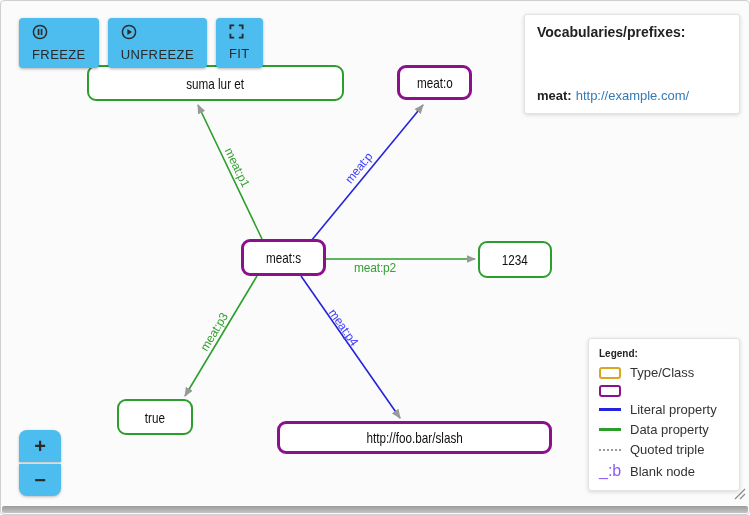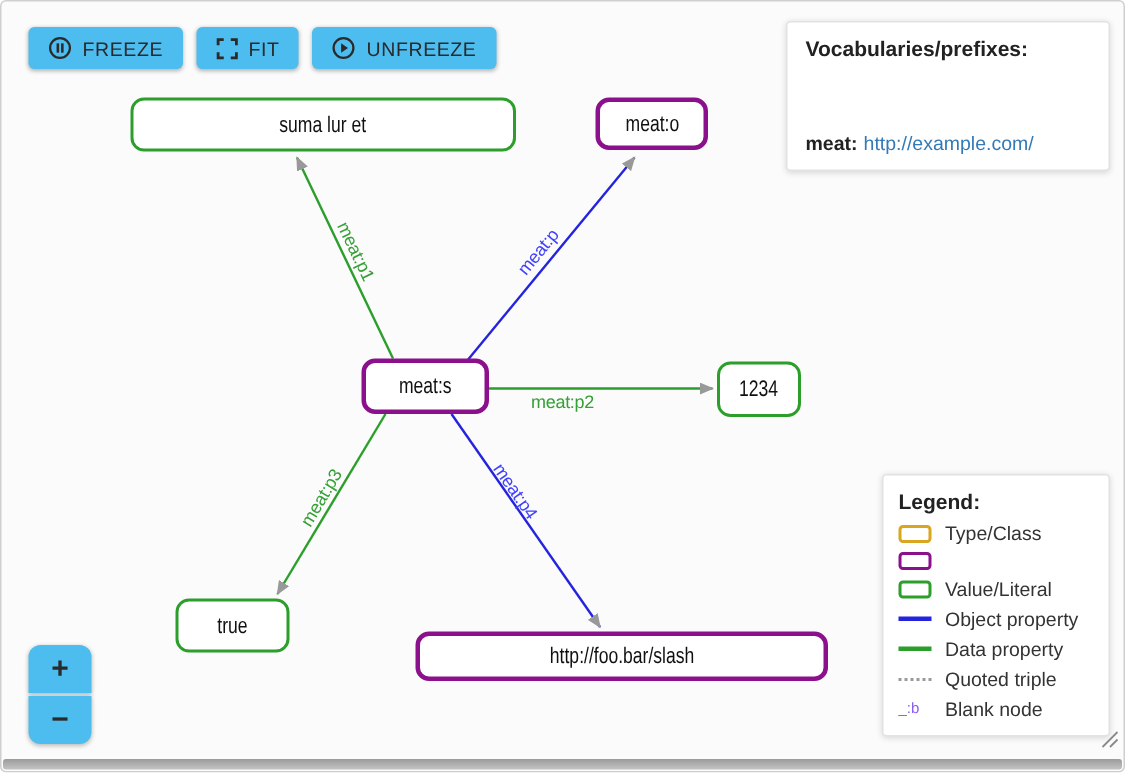--- a/index.html
+++ b/index.html
@@ -6,53 +6,54 @@
   html,body { background:#fff; }
   body { font-family:"Liberation Sans", sans-serif; }
   .app {
     position:relative; width:750px; height:515px;
     background:#fbfbfb; border:1px solid #cfcfcf; border-radius:4px;
     overflow:hidden;
   }
   
   .toolbar { position:absolute; top:17px; left:18px; display:flex; gap:9px; z-index:5; }
   .tb-btn {
-    display:inline-flex; align-items:center; gap:7px;
+    display:inline-flex; align-items:flex-start; gap:7px;
     background:#4dbcee; color:#2a2a2a;
     border:none; border-radius:4px; padding:6px 13px;
     font-family:"Liberation Sans", sans-serif;
     font-size:13px; letter-spacing:.4px; cursor:pointer;
     box-shadow:0 1px 3px rgba(0,0,0,.3);
+    flex-direction:column;
   }
   .tb-btn svg { display:block; }
   
   .panel {
     position:absolute; background:#fff; border:1px solid #e2e2e2;
     border-radius:3px; box-shadow:0 1px 4px rgba(0,0,0,.15); z-index:5;
   }
   .vocab { top:13px; right:9px; width:216px; padding:9px 12px 10px; }
   .vocab-title { font-size:14px; font-weight:bold; color:#222; margin-bottom:5px; }
   .prefix-row { font-size:13px;margin-top:48px; }
   .prefix-name { font-weight:bold; color:#222; margin-right:4px; }
   .prefix-uri { color:#337ab7; text-decoration:none; }
   
   .legend { right:9px; bottom:23px; width:152px; padding:9px 10px 10px; }
-  .legend-title { font-size:14px; font-weight:bold; color:#222; margin-bottom:6px; }
+  .legend-title { font-size:10px; font-weight:bold; color:#222; margin-bottom:6px; }
   .legend-item { display:flex; align-items:center; margin-bottom:5px; font-size:13px; color:#333; }
   .legend-item:last-child { margin-bottom:0; }
   .sw { width:22px; margin-right:9px; flex:0 0 22px; }
   .sw-rect { height:12px; background:#fff; border-radius:3px; }
   .sw-rect.gold   { border:2px solid #daa520; }
   .sw-rect.purple { border:2px solid #8b108b; }
   .sw-rect.green  { border:2px solid #2b9e2b; }
   .sw-line { height:0; }
   .sw-line.blue  { border-top:3px solid #2424dd; }
   .sw-line.green { border-top:3px solid #2b9e2b; }
   .sw-dotted { height:0; border-top:2px dotted #9a9a9a; }
-  .sw-text { font-size:10px; color:#8b5cf6; }
+  .sw-text { font-size:16px; color:#8b5cf6; }
   
   .graph-layer { position:absolute; inset:0; z-index:1; }
   .edge-label { font-family:"Liberation Sans", sans-serif; font-size:12px; letter-spacing:-.2px; }
   .node {
     position:absolute; background:#fff; z-index:3;
     display:flex; align-items:center; justify-content:center;
     font-size:15px; color:#101010; cursor:move;
   }
   .node .lbl { transform:scaleX(.78); white-space:nowrap; }
   .node--instance { border:3px solid #8b108b; border-radius:9px; }
@@ -84,35 +85,35 @@
         <svg width="16" height="16" viewBox="0 0 16 16">
           <circle cx="8" cy="8" r="6.6" fill="none" stroke="#2a2a2a" stroke-width="1.5"></circle>
           <rect x="5.7" y="4.9" width="1.7" height="6.2" fill="#2a2a2a"></rect>
           <rect x="8.7" y="4.9" width="1.7" height="6.2" fill="#2a2a2a"></rect>
         </svg>
       </span>
       <span>FREEZE</span>
     </button>
     <button class="tb-btn">
       <span>
-        <svg width="15" height="15" viewBox="0 0 16 16">
-          <path d="M1.5 5.5 V1.5 H5.5 M10.5 1.5 H14.5 V5.5 M14.5 10.5 V14.5 H10.5 M5.5 14.5 H1.5 V10.5" fill="none" stroke="#2a2a2a" stroke-width="2"></path>
-        </svg>
-      </span>
-      <span>FIT</span>
-    </button>
-    <button class="tb-btn">
-      <span>
         <svg width="16" height="16" viewBox="0 0 16 16">
           <circle cx="8" cy="8" r="6.6" fill="none" stroke="#2a2a2a" stroke-width="1.5"></circle>
           <path d="M6.4 4.9 L11 8 L6.4 11.1 Z" fill="#2a2a2a"></path>
         </svg>
       </span>
       <span>UNFREEZE</span>
     </button>
+    <button class="tb-btn">
+      <span>
+        <svg width="15" height="15" viewBox="0 0 16 16">
+          <path d="M1.5 5.5 V1.5 H5.5 M10.5 1.5 H14.5 V5.5 M14.5 10.5 V14.5 H10.5 M5.5 14.5 H1.5 V10.5" fill="none" stroke="#2a2a2a" stroke-width="2"></path>
+        </svg>
+      </span>
+      <span>FIT</span>
+    </button>
   </div>
 
   <div class="panel vocab">
     <div class="vocab-title">Vocabularies/prefixes:</div>
     <div class="prefix-row">
       <span class="prefix-name">meat:</span><a class="prefix-uri" href="#">http://example.com/</a>
     </div>
   </div>
 
   <svg class="graph-layer" width="750" height="515" viewBox="0 0 750 515">
@@ -140,46 +141,42 @@
 
   <div class="node node--literal" style="left:66px; top:64px; width:257px; height:36px;margin-left:20px;">
     <span class="lbl">suma lur et</span>
   </div>
   <div class="node node--instance" style="left:396px; top:64px; width:75px; height:35px;">
     <span class="lbl">meat:o</span>
   </div>
   <div class="node node--instance" style="left:240px; top:238px; width:85px; height:37px;">
     <span class="lbl">meat:s</span>
   </div>
-  <div class="node node--literal" style="left:477px; top:240px; width:56px; height:37px;">
+  <div class="node node--literal" style="left:477px; top:240px; width:74px; height:37px;">
     <span class="lbl">1234</span>
   </div>
   <div class="node node--literal" style="left:116px; top:398px; width:76px; height:36px;">
     <span class="lbl">true</span>
   </div>
   <div class="node node--instance" style="left:276px; top:420px; width:275px; height:33px;">
     <span class="lbl">http://foo.bar/slash</span>
   </div>
 
   <div class="panel legend">
     <div class="legend-title">Legend:</div>
     <div class="legend-item">
       <span class="sw sw-rect gold"></span>
       <span>Type/Class</span>
     </div>
     <div class="legend-item">
       <span class="sw sw-rect purple"></span>
     </div>
     <div class="legend-item">
-      <span class="sw sw-rect green"></span>
-      <span>Value/Literal</span>
-    </div>
-    <div class="legend-item">
       <span class="sw sw-line blue"></span>
-      <span>Object property</span>
+      <span>Literal property</span>
     </div>
     <div class="legend-item">
       <span class="sw sw-line green"></span>
       <span>Data property</span>
     </div>
     <div class="legend-item">
       <span class="sw sw-dotted"></span>
       <span>Quoted triple</span>
     </div>
     <div class="legend-item">

